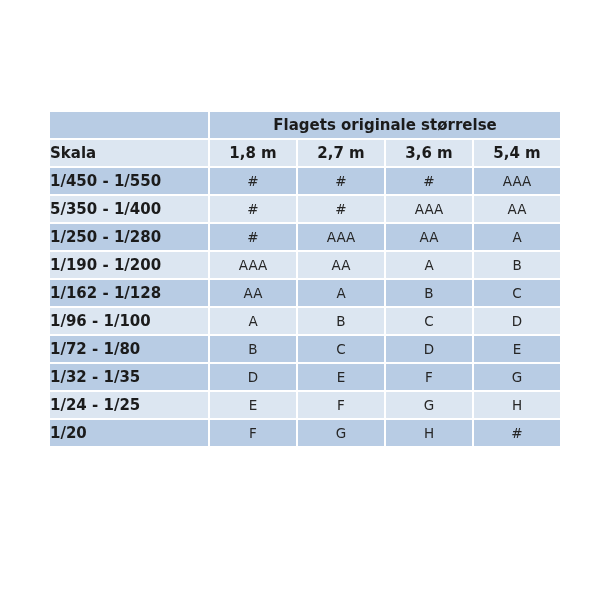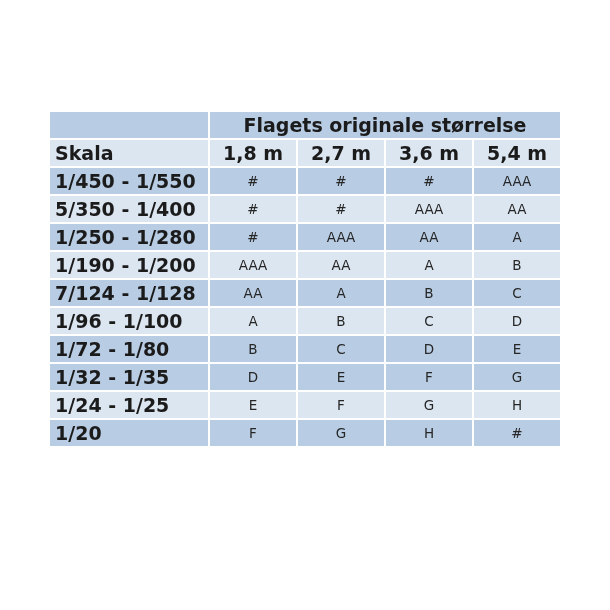--- a/index.html
+++ b/index.html
@@ -33,26 +33,26 @@
     height: 24px;
     vertical-align: middle;
     text-align: center;
     overflow: hidden;
     white-space: nowrap;
   }
   .band-dark  { background: var(--band-dark,  #b8cce4); }
   .band-light { background: var(--band-light, #dce6f1); }
   .hdr {
     font-weight: bold;
-    font-size: 19px;
+    font-size: 15px;
     color: #1b1b1b;
   }
   .skala-col {
     text-align: left;
-    padding-left: 5px;
+    padding-left: 0;
   }
   .val {
     font-size: 13.5px;
     font-weight: normal;
     color: #262626;
   }
 </style>
 </head>
 <body>
 
@@ -100,21 +100,21 @@
           <td class="band-dark val">A</td>
         </tr>
         <tr>
           <td class="band-light hdr skala-col">1/190 - 1/200</td>
           <td class="band-light val">AAA</td>
           <td class="band-light val">AA</td>
           <td class="band-light val">A</td>
           <td class="band-light val">B</td>
         </tr>
         <tr>
-          <td class="band-dark hdr skala-col">7/124 - 1/128</td>
+          <td class="band-dark hdr skala-col">1/162 - 1/128</td>
           <td class="band-dark val">AA</td>
           <td class="band-dark val">A</td>
           <td class="band-dark val">B</td>
           <td class="band-dark val">C</td>
         </tr>
         <tr>
           <td class="band-light hdr skala-col">1/96 - 1/100</td>
           <td class="band-light val">A</td>
           <td class="band-light val">B</td>
           <td class="band-light val">C</td>

